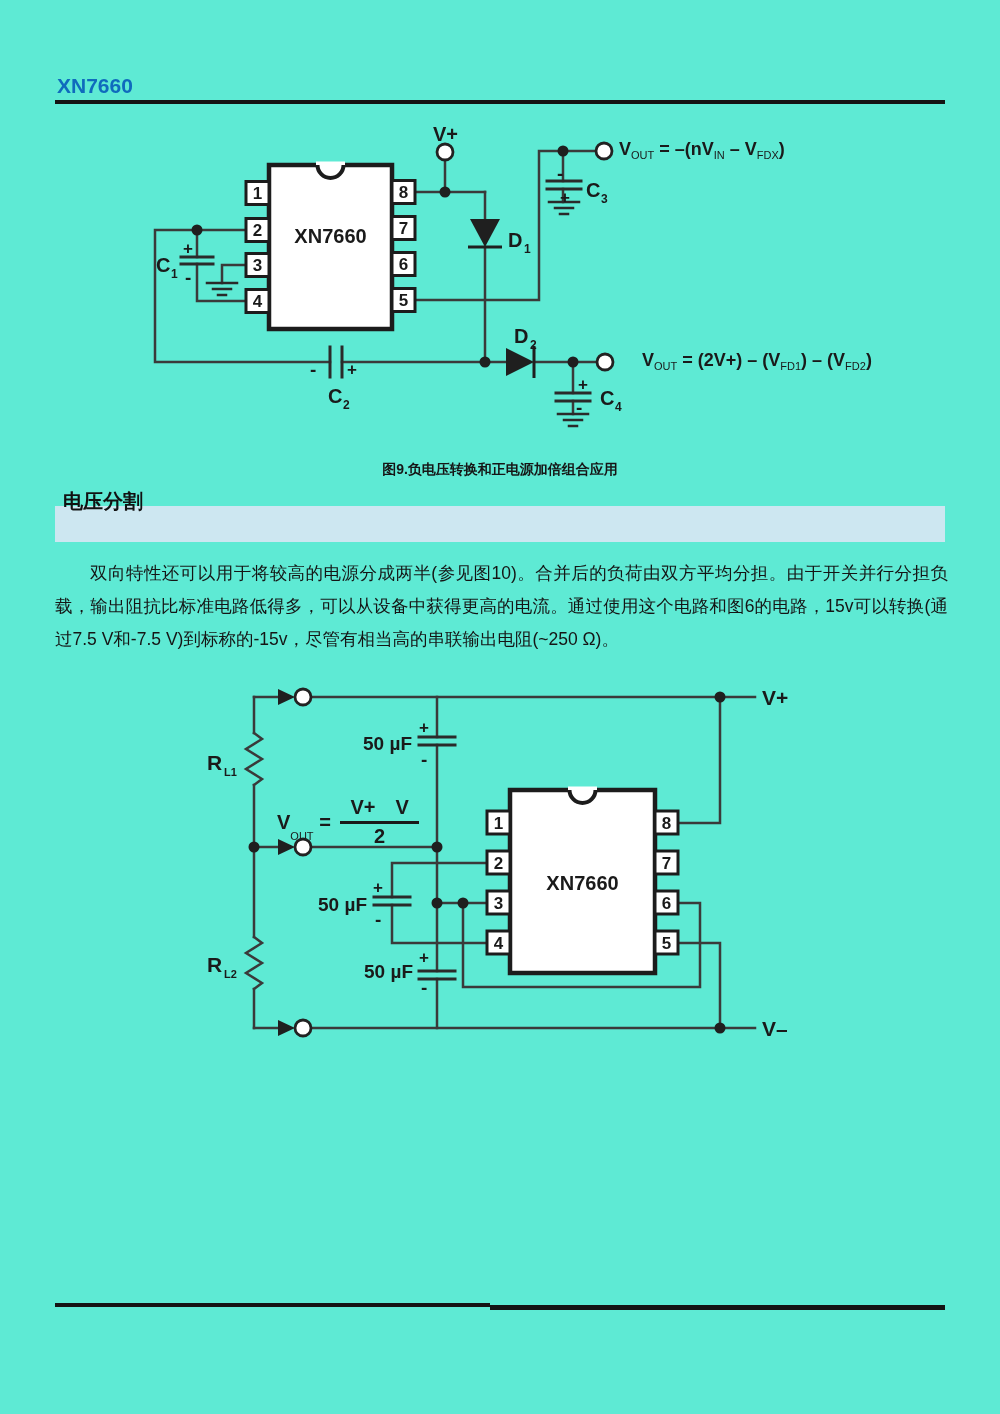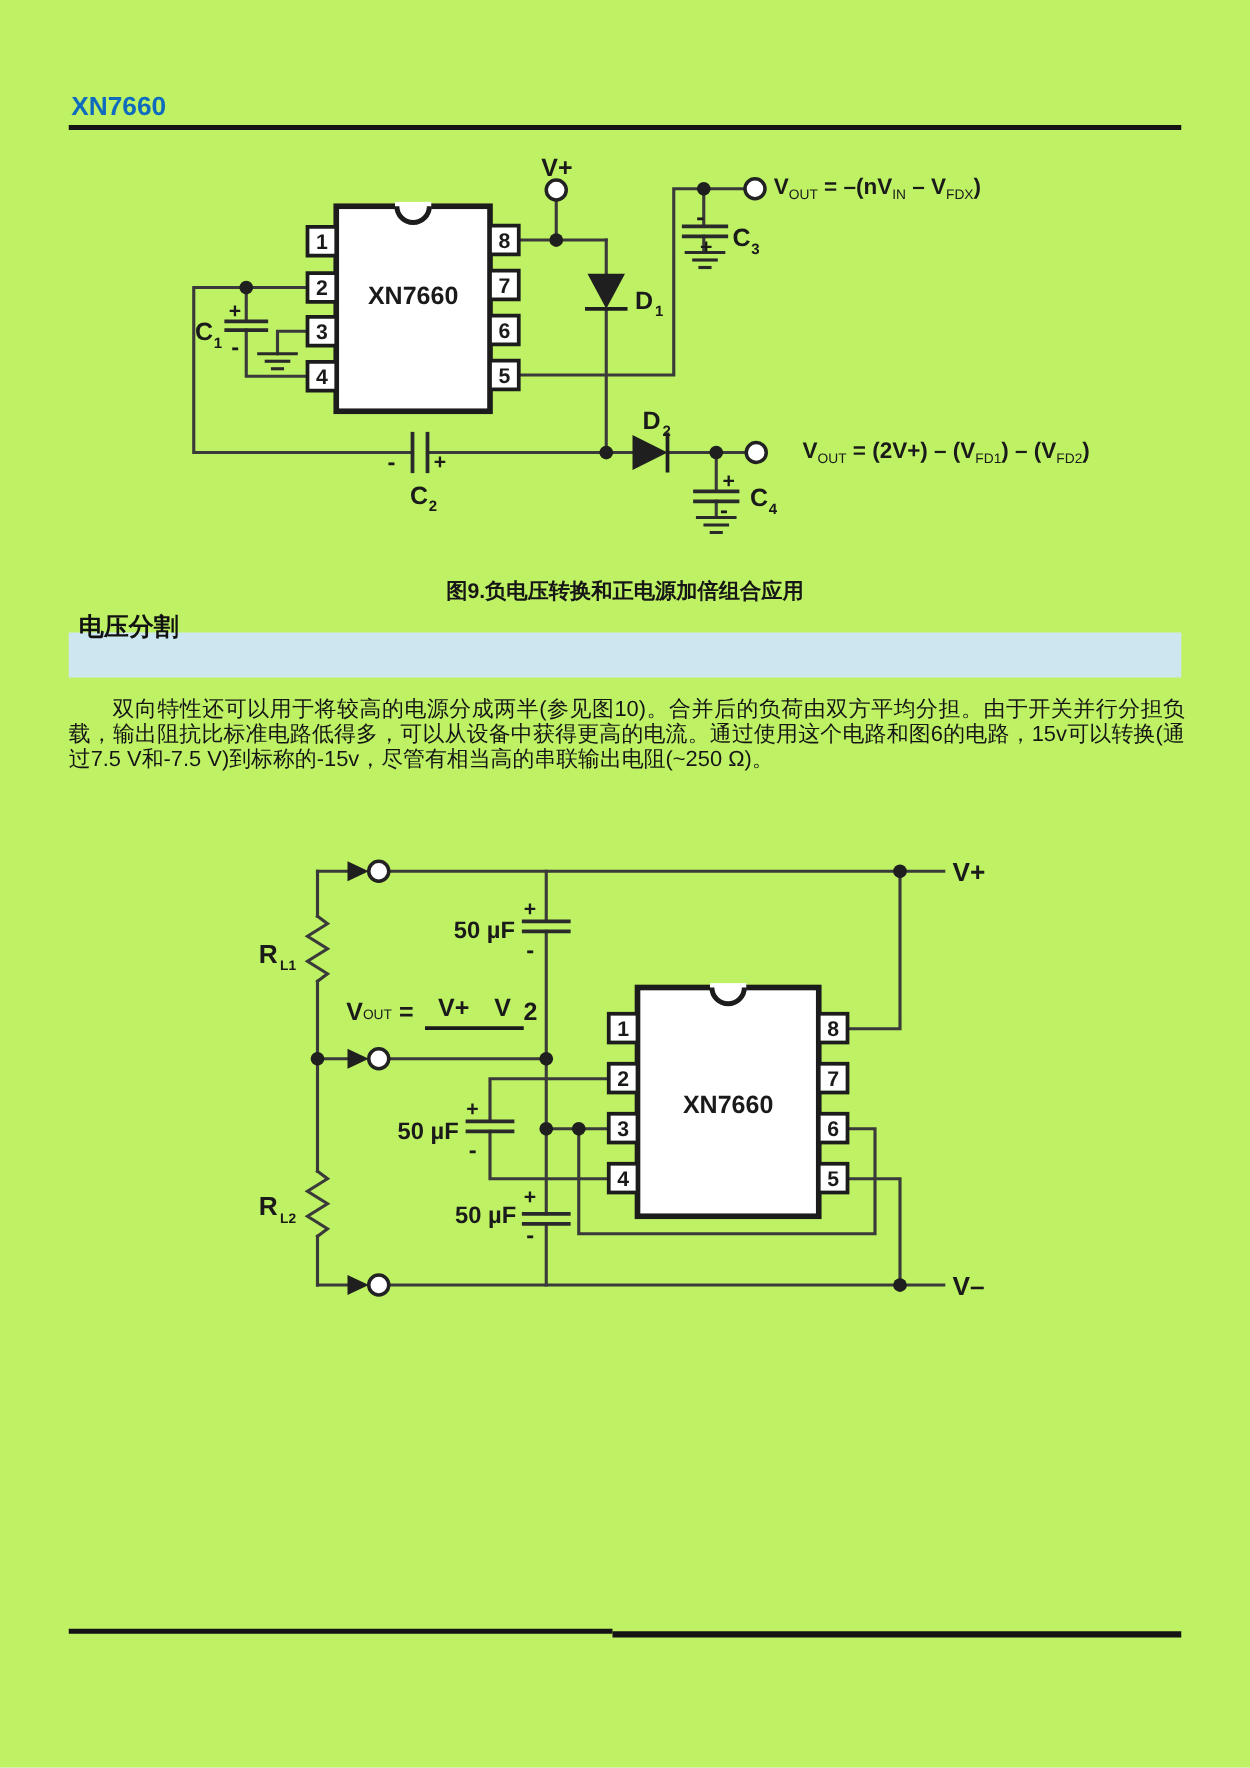--- a/index.html
+++ b/index.html
@@ -1,31 +1,31 @@
 <!DOCTYPE html>
 <html><head>
 <meta charset="utf-8">
 <style>
   html,body{margin:0;padding:0;background:#e8e8e8;}
-  .page{position:relative;width:1000px;height:1414px;background:#bef264;margin:0 auto;
+  .page{position:relative;width:1000px;height:1414px;background:#5eead4;margin:0 auto;
         font-family:"Liberation Sans","DejaVu Sans",sans-serif;color:#1c1c1c;overflow:hidden;}
   .abs{position:absolute;}
   .header-title{left:57px;top:74px;font-size:21px;font-weight:bold;color:#0f6bbd;}
   .header-rule{left:55px;top:100px;width:890px;height:3.5px;background:#141414;}
-  .caption{left:0;width:1000px;text-align:center;font-size:17px;font-weight:600;color:#161616;}
+  .caption{left:0;width:1000px;text-align:center;font-size:14px;font-weight:600;color:#161616;}
   .section-bar{left:55px;top:506px;width:890px;height:36px;background:#cde7f1;}
   .section-title{left:63px;top:488px;font-size:20px;font-weight:bold;color:#111;}
-  .para{left:55px;top:557px;width:893px;font-size:17.5px;line-height:20px;
+  .para{left:55px;top:557px;width:893px;font-size:17.5px;line-height:33px;
         text-align:justify;text-indent:2em;color:#151515;}
   .formula{font-weight:bold;color:#1a1a1a;font-size:18px;}
   .formula span{white-space:pre;}
   .formula sub{font-size:11px;font-weight:normal;vertical-align:-4px;text-align:right;}
   .f10{display:inline-flex;align-items:center;font-size:20px;}
   .f10 sub{font-size:11px;vertical-align:-6px;align-self:flex-end;margin-bottom:6px;}
-  .frac{display:inline-flex;flex-direction:row;align-items:center;margin-left:4px;text-align:right;}
+  .frac{display:inline-flex;flex-direction:column;align-items:center;margin-left:4px;text-align:right;}
   .frac .num{padding:0 10px 2px 10px;border-bottom:3px solid #1a1a1a;}
   .frac .den{padding-top:1px;}
   .foot-rule-a{left:55px;top:1303px;width:435px;height:4px;background:#141414;}
   .foot-rule-b{left:490px;top:1305px;width:455px;height:4.5px;background:#141414;}
   .page-num{left:0;top:1313px;width:1000px;text-align:center;font-size:17px;font-weight:bold;color:#0f6bbd;}
   svg text{font-family:"Liberation Sans","DejaVu Sans",sans-serif;}
   .lbl{font-weight:bold;fill:#1a1a1a;}
 </style>
 </head>
 <body>

